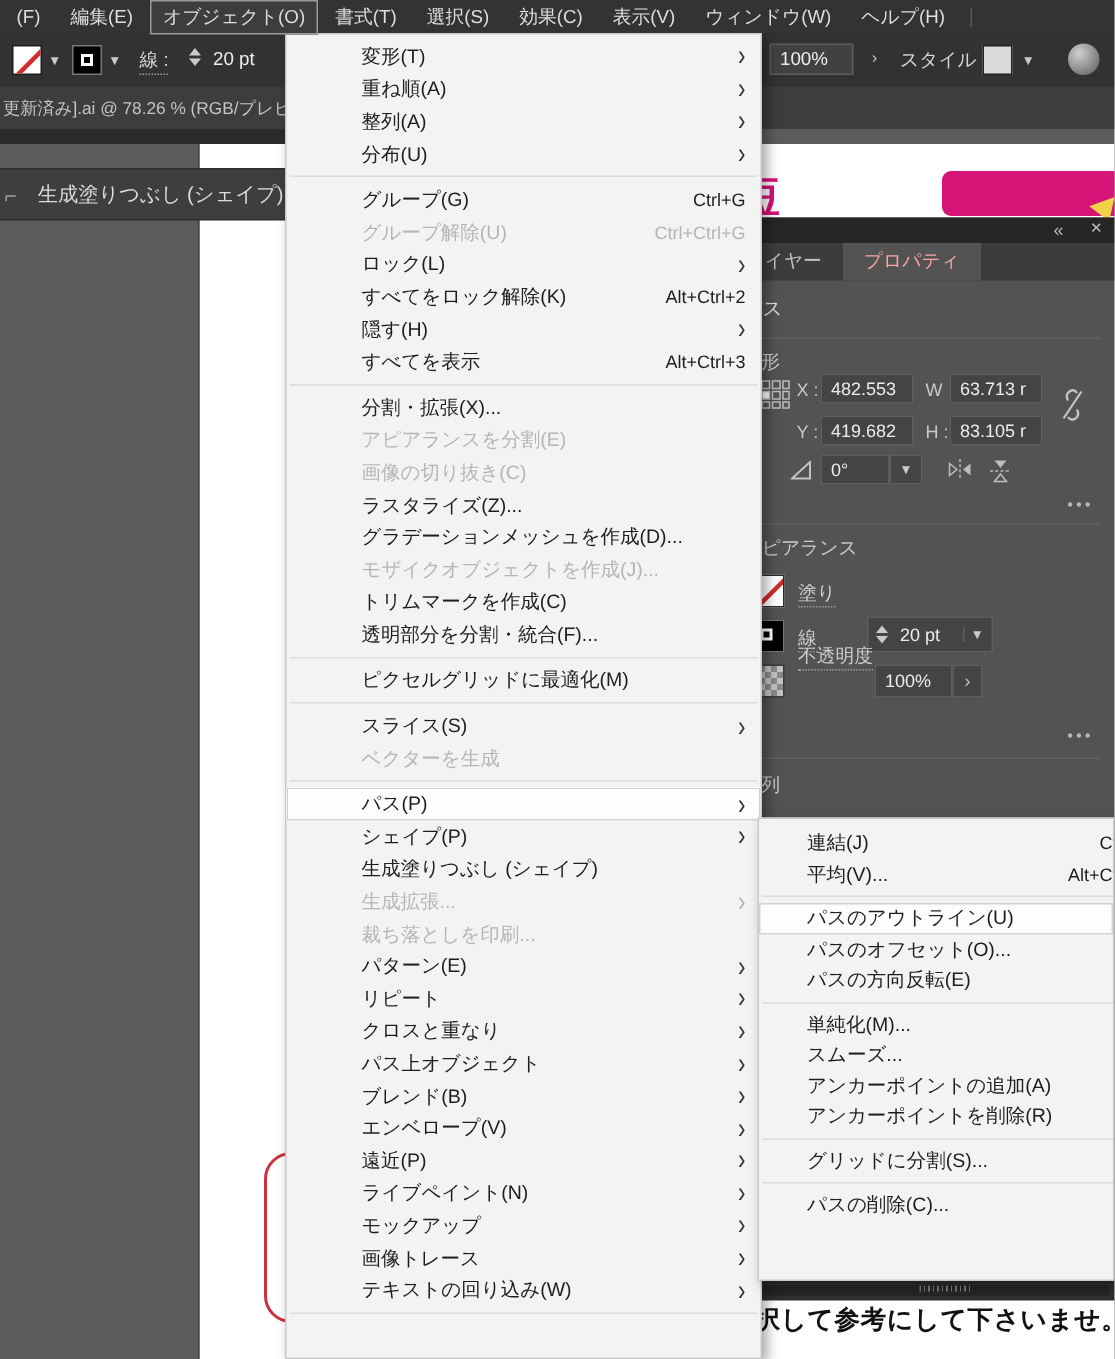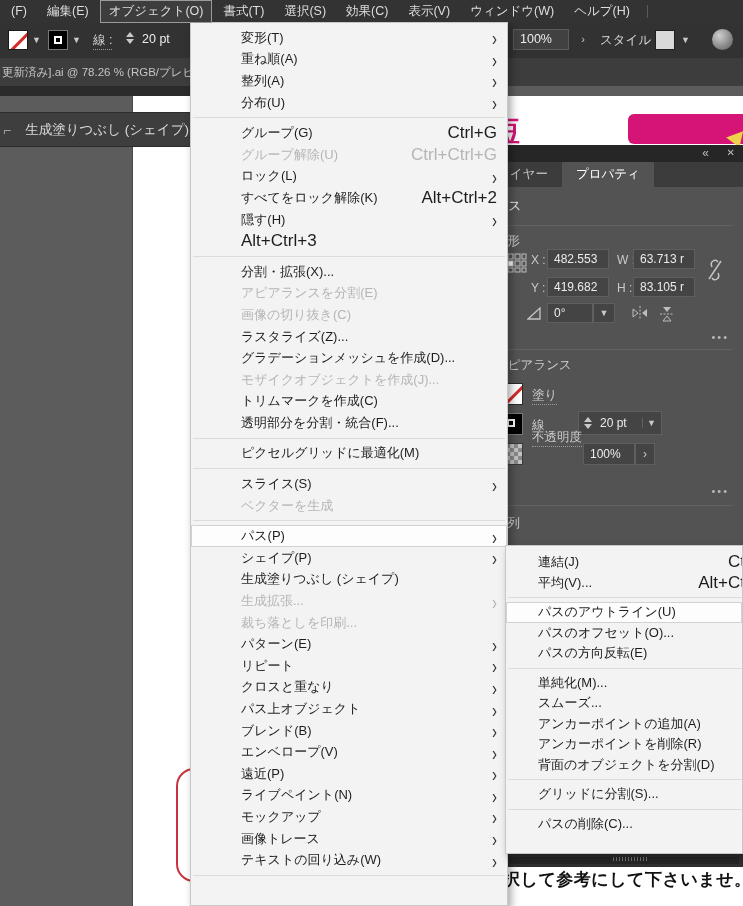--- a/index.html
+++ b/index.html
@@ -56,39 +56,39 @@
   .ctx-sep { width:1px; height:20px; background:#5a5a5a; }
   #ctx-brush { margin-left:10px; }
 
   
   #panel { left:483px; top:145px; width:260px; height:708px; background:#535353; z-index:2; }
   #panel-header { position:absolute; left:0; top:0; width:260px; height:17px; background:#262626; }
   #panel-collapse { position:absolute; right:34px; top:1px; color:#bdbdbd; font-size:12px; }
   #panel-close { position:absolute; right:8px; top:2px; color:#bdbdbd; font-size:10px; }
   #panel-tabs { position:absolute; left:0; top:17px; width:260px; height:25px; background:#3c3c3c; display:flex; }
   .ptab { height:25px; padding:0 14px; font-size:12.5px; color:#c3c3c3; line-height:25px; }
-  .ptab.active { background:#535353; color:#ffffff; }
+  .ptab.active { background:#535353; color:#fca5a5; }
   .plabel { color:#cdcdcd; font-size:12.5px; }
   .pdivider { position:absolute; left:10px; width:240px; height:1px; background:#616161; }
   .pfield { position:absolute; height:20px; background:#444444; border:1px solid #5f5f5f; color:#ececec; font-size:12px; line-height:18px; padding-left:6px; }
   .pfl { position:absolute; color:#c9c9c9; font-size:12px; }
   .pmore { position:absolute; right:14px; color:#b9b9b9; font-size:11px; letter-spacing:2px; }
   .p-underline { border-bottom:1px dotted #9b9b9b; }
   .checker { background:
       repeating-conic-gradient(#8a8a8a 0% 25%, #c2c2c2 0% 50%) 0 0 / 8px 8px; }
 
   
   .menu { background:#f3f3f3; border:1px solid #c8c8c8; box-shadow:3px 4px 8px rgba(0,0,0,.35); z-index:5; }
   #object-menu { left:190px; top:22px; width:318px; height:884px; padding-top:4px; z-index:5; }
   #path-submenu { left:505px; top:545px; width:238px; height:309px; padding-top:6px; z-index:6; overflow:hidden; }
   .menu-row { position:relative; display:flex; align-items:center; }
   #object-menu .menu-row { height:21.6px; padding-left:50px; padding-right:10px; }
   #path-submenu .menu-row { height:20.5px; padding-left:32px; padding-right:0; }
   .menu-row .lbl { font-size:13px; color:#1d1d1d; white-space:nowrap; flex:1; }
-  .menu-row .sc { font-size:17px; color:#1d1d1d; white-space:nowrap; }
+  .menu-row .sc { font-size:12px; color:#1d1d1d; white-space:nowrap; }
   #path-submenu .menu-row .sc { margin-right:-3px; }
   .menu-row .arr { font-size:15px; color:#333; margin-left:8px; line-height:1; transform:scaleY(1.3); }
   .menu-row.disabled .lbl, .menu-row.disabled .sc, .menu-row.disabled .arr { color:#b5b5b5; }
   .menu-row.hl { background:#fdfdfd; box-shadow:inset 0 0 0 1px #d2d2d2; }
   .menu-sep { height:1px; background:#dcdcdc; margin:4px 2px; }
   #object-menu .menu-sep { margin:4px 2px; }
   #path-submenu .menu-sep { margin:4px 0 4px 2px; }
 
   
   #hscroll { left:505px; top:853px; width:238px; height:14px; background:#2f2f2f; border-top:1px solid #1d1d1d; z-index:2; }
@@ -298,20 +298,21 @@
     </div>
     <div class="menu-row">
       <span class="lbl">すべてをロック解除(K)</span>
       <span class="sc">Alt+Ctrl+2</span>
     </div>
     <div class="menu-row">
       <span class="lbl">隠す(H)</span>
       <span class="arr">›</span>
     </div>
     <div class="menu-row">
+      <span class="lbl">すべてを表示</span>
       <span class="sc">Alt+Ctrl+3</span>
     </div>
     <div class="menu-sep"></div>
     <div class="menu-row">
       <span class="lbl">分割・拡張(X)...</span>
     </div>
     <div class="menu-row disabled">
       <span class="lbl">アピアランスを分割(E)</span>
     </div>
     <div class="menu-row disabled">
@@ -435,23 +436,20 @@
     </div>
     <div class="menu-row">
       <span class="lbl">スムーズ...</span>
     </div>
     <div class="menu-row">
       <span class="lbl">アンカーポイントの追加(A)</span>
     </div>
     <div class="menu-row">
       <span class="lbl">アンカーポイントを削除(R)</span>
     </div>
-    <div class="menu-row">
-      <span class="lbl">背面のオブジェクトを分割(D)</span>
-    </div>
     <div class="menu-sep"></div>
     <div class="menu-row">
       <span class="lbl">グリッドに分割(S)...</span>
     </div>
     <div class="menu-sep"></div>
     <div class="menu-row">
       <span class="lbl">パスの削除(C)...</span>
     </div>
   </div>
 

